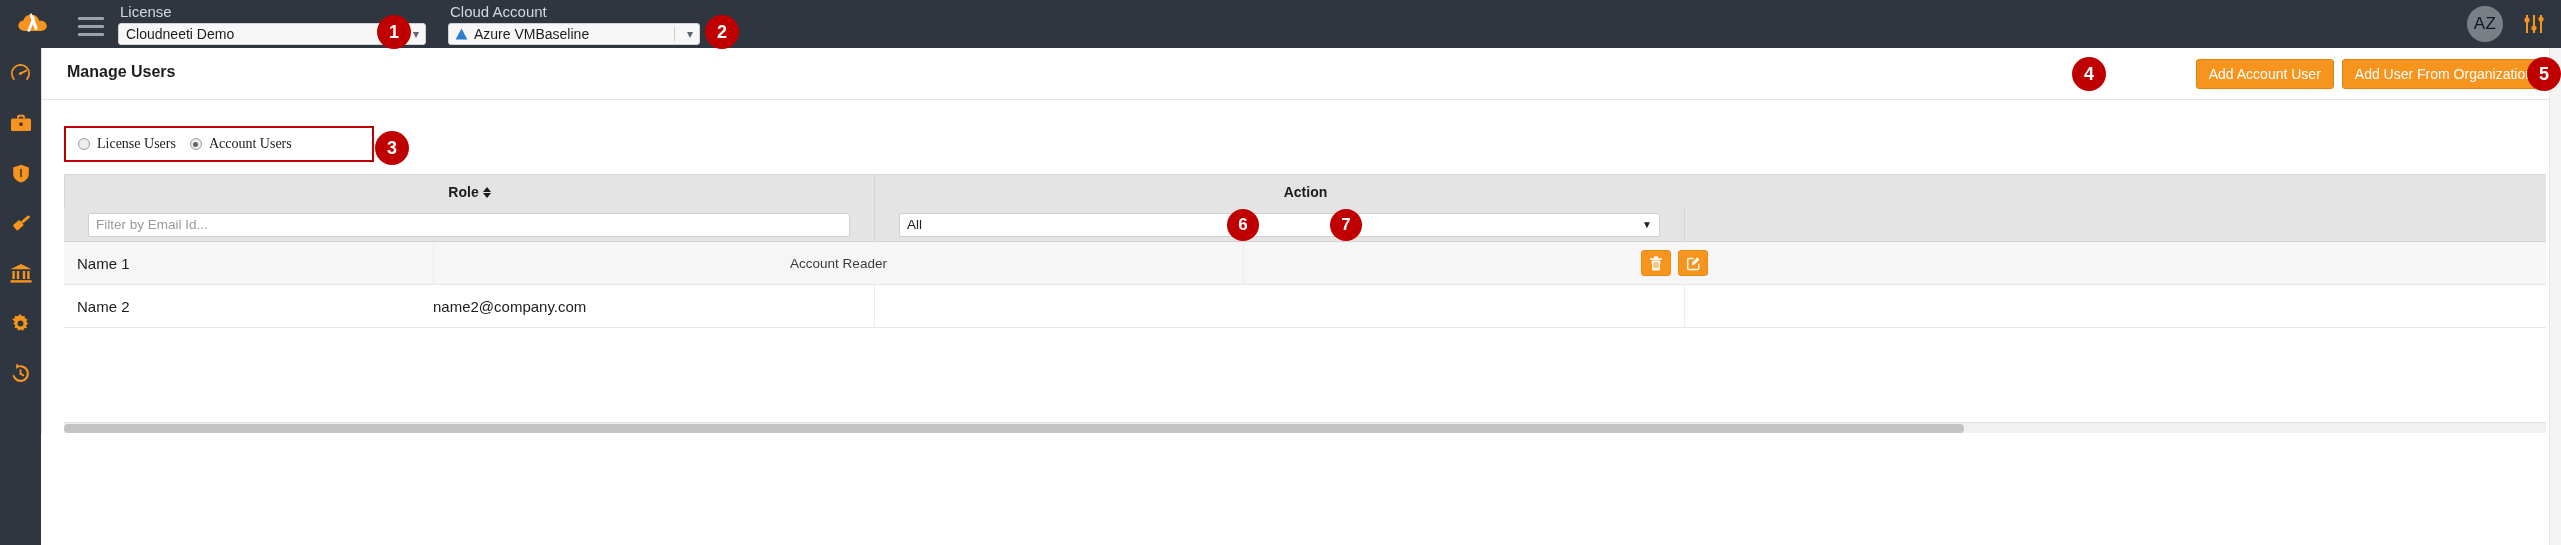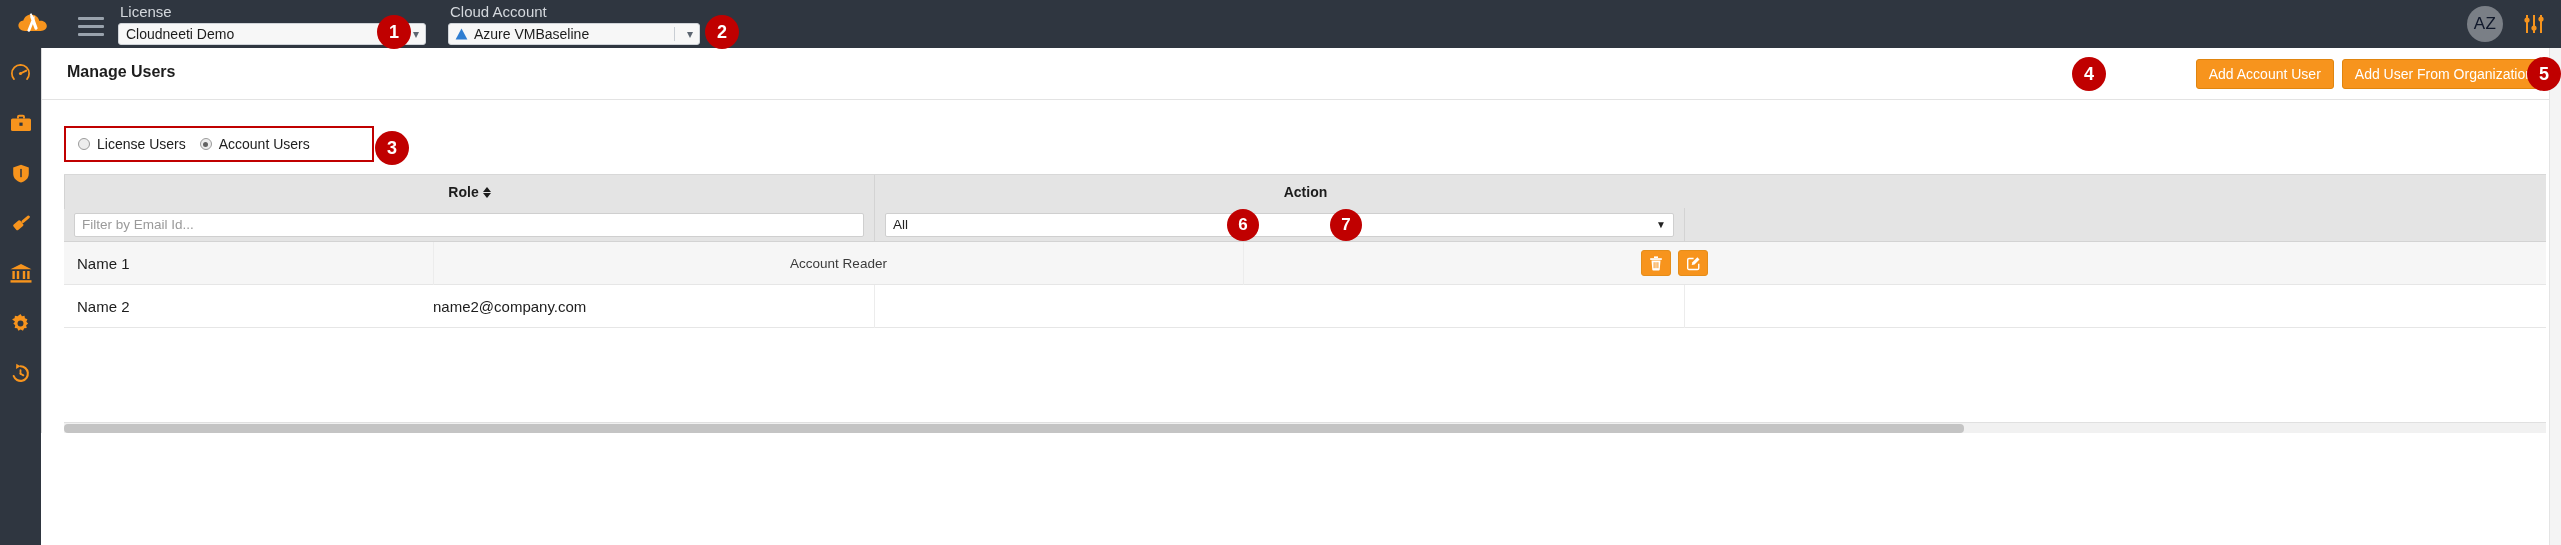--- a/index.html
+++ b/index.html
@@ -107,21 +107,21 @@
     font-family: "Liberation Sans", sans-serif;
   }
 
   
   #radio-panel {
     position: absolute; left: 22px; top: 78px;
     width: 310px; height: 36px;
     border: 2px solid #c00000; background: #ffffff;
     display: flex; align-items: center; padding-left: 12px; gap: 14px;
   }
-  .radio-opt { display: flex; align-items: center; gap: 7px; font-size: 14px; color: #212121; }
+  .radio-opt { display: flex; align-items: center; gap: 7px; font-size: 14px; color: #212121; font-family: Liberation Serif, serif; }
   .radio-dot {
     width: 12px; height: 12px; border-radius: 50%;
     border: 1px solid #9b9b9b; background: #ededed;
     display: flex; align-items: center; justify-content: center;
   }
   .radio-dot.checked::after {
     content: ""; width: 5px; height: 5px; border-radius: 50%; background: #636363;
   }
 
   
@@ -146,21 +146,21 @@
     height: 34px; font-size: 14px; font-weight: bold; color: #1c1c1c; gap: 4px;
   }
   .sort-ico { display: inline-flex; flex-direction: column; gap: 1px; }
   .sort-ico i {
     display: block; width: 0; height: 0; border-left: 4px solid transparent;
     border-right: 4px solid transparent;
   }
   .sort-ico i.up   { border-bottom: 5px solid #1c1c1c; }
   .sort-ico i.down { border-top: 5px solid #1c1c1c; }
 
-  .filter-cell { display: flex; align-items: center; height: 34px; padding: 0 10px; }
+  .filter-cell { display: flex; align-items: center; height: 34px; padding: 0 24px; }
   #email-filter {
     width: 100%; height: 24px; border: 1px solid #cfcfcf; border-radius: 2px;
     background: #ffffff; font-size: 13.5px; padding: 0 7px; color: #333;
     font-family: "Liberation Sans", sans-serif;
   }
   #email-filter::placeholder { color: #9a9a9a; }
   #role-filter-wrap {
     width: 100%; height: 24px; border: 1px solid #cfcfcf; border-radius: 2px;
     background: #ffffff; position: relative; display: flex; align-items: center;
     padding: 0 7px; font-size: 13.5px; color: #222;

